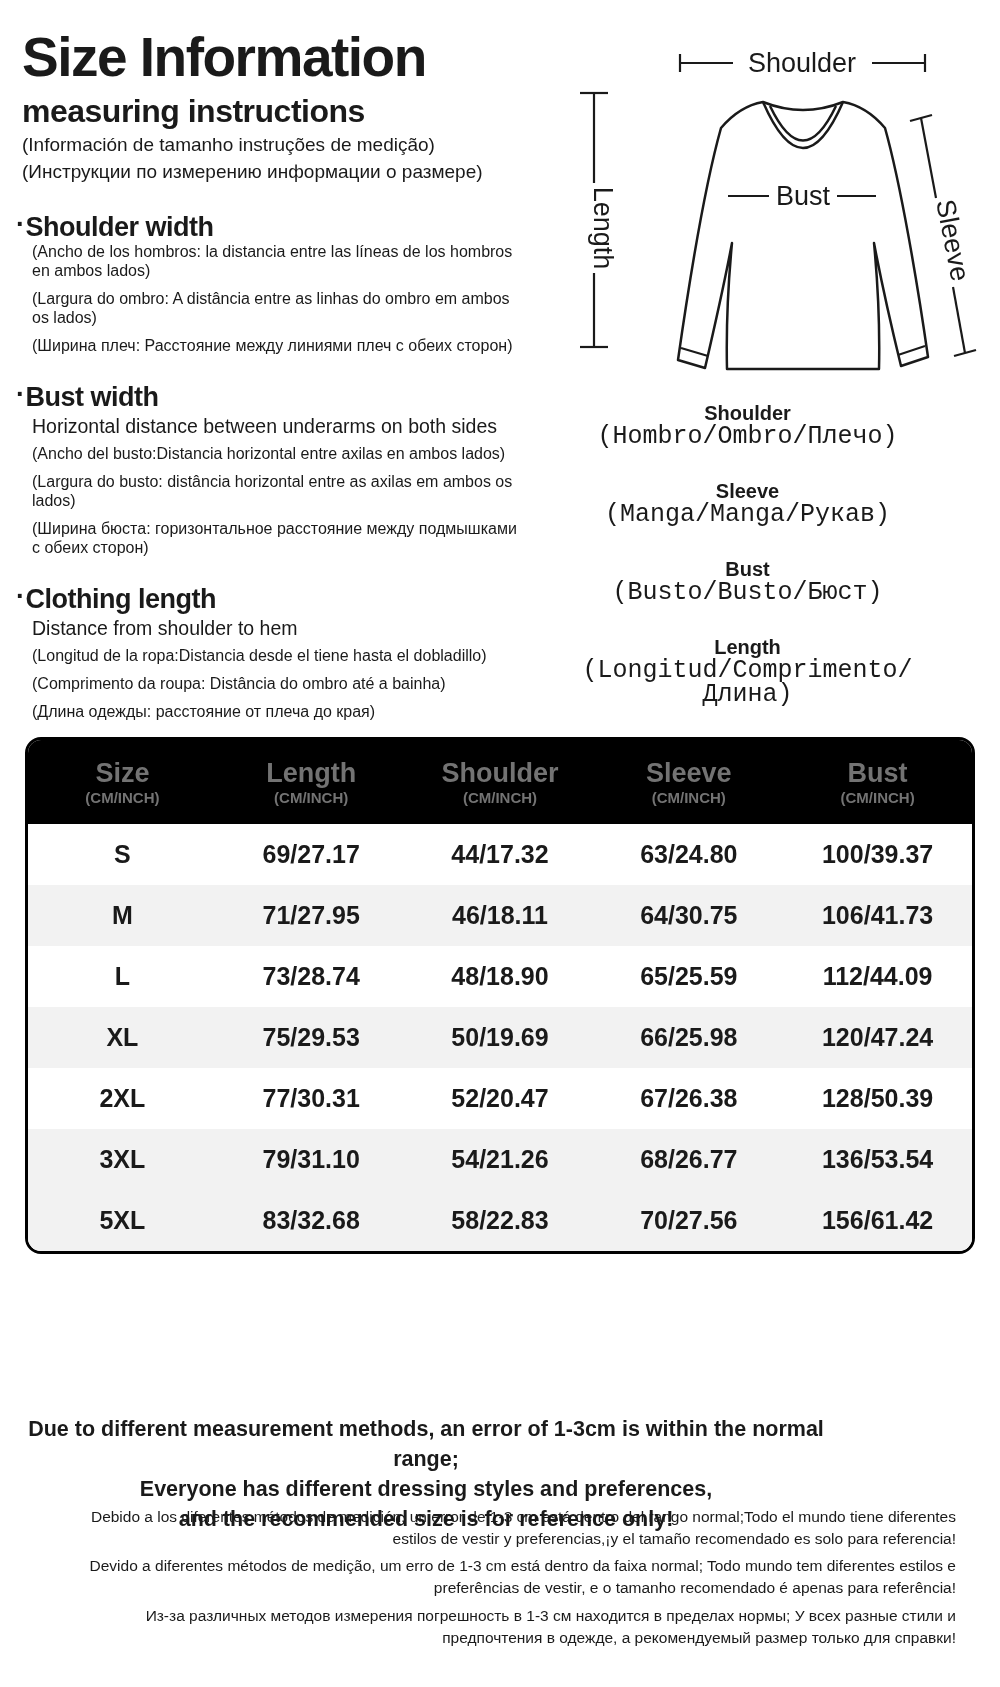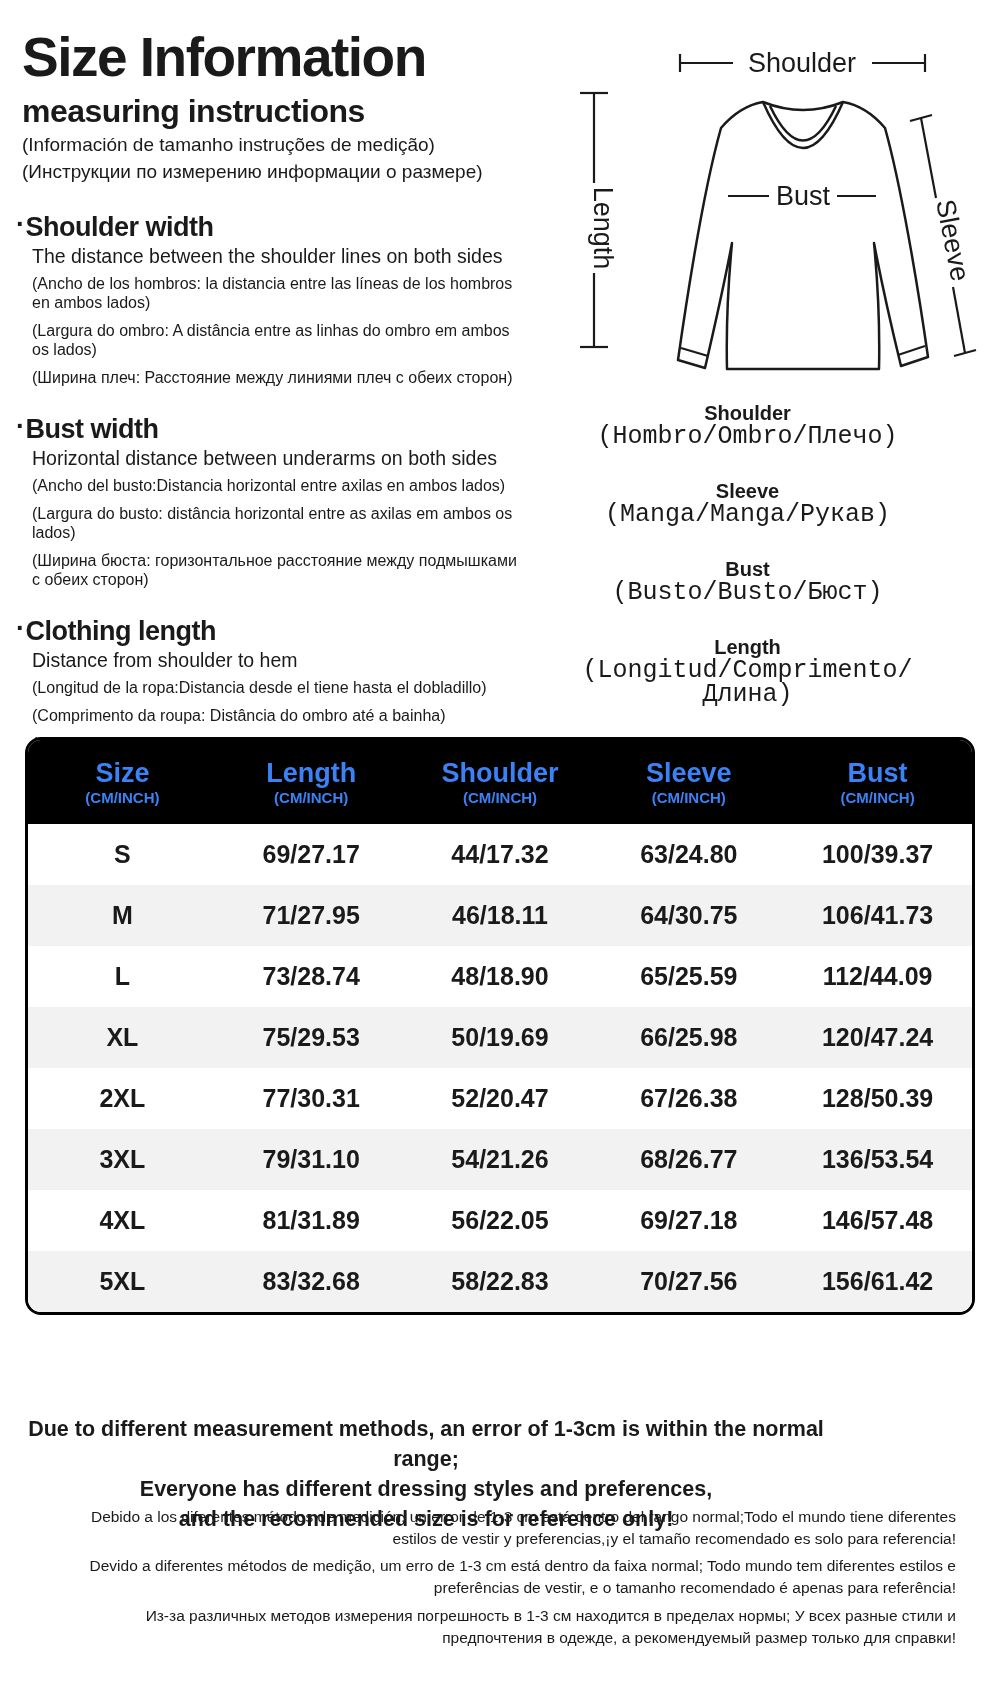--- a/index.html
+++ b/index.html
@@ -24,21 +24,21 @@
   .diagram-legend{position:absolute;left:565px;top:402px;width:365px;text-align:center;}
   .legend-item{margin-bottom:31px;}
   .legend-name{font-size:20px;font-weight:700;line-height:23px;}
   .legend-trans{font-size:25px;line-height:24px;font-family:Liberation Mono, monospace;}
   
   .size-table{
     position:absolute;left:25px;top:737px;width:950px;
     border:3px solid #000;border-radius:16px;overflow:hidden;background:#fff;
     box-sizing:border-box;
   }
-  .t-header{display:flex;background:#000;color:#3b82f6;height:84px;align-items:center;}
+  .t-header{display:flex;background:#000;color:#737373;height:84px;align-items:center;}
   .t-hcell{width:20%;text-align:center;}
   .t-hname{font-size:27px;font-weight:700;line-height:30px;}
   .t-hunit{font-size:15px;font-weight:700;line-height:19px;}
   .t-row{display:flex;height:61px;align-items:center;background:#fff;}
   .t-row.alt{background:#f2f2f2;}
   .t-cell{width:20%;text-align:center;font-size:25px;font-weight:700;}
   
   .disc-en{position:absolute;top:1414px;left:0;width:852px;text-align:center;
     font-size:21.5px;font-weight:700;line-height:30px;}
   .disc-block{position:absolute;left:50%;transform:translateX(-50%);width:912px;
@@ -53,21 +53,20 @@
 <div class="canvas">
 
   <div class="left-col">
     <h1 class="main-title">Size Information</h1>
     <h2 class="sub-title">measuring instructions</h2>
     <div class="title-trans">(Información de tamanho instruções de medição)</div>
     <div class="title-trans">(Инструкции по измерению информации о размере)</div>
 
     <div class="section">
       <div class="section-head"><span class="bullet">·</span><span>Shoulder width</span></div>
-      <div class="section-desc">The distance between the shoulder lines on both sides</div>
       <p class="section-trans">(Ancho de los hombros: la distancia entre las líneas de los hombros en ambos lados)</p>
       <p class="section-trans">(Largura do ombro: A distância entre as linhas do ombro em ambos os lados)</p>
       <p class="section-trans">(Ширина плеч: Расстояние между линиями плеч с обеих сторон)</p>
     </div>
 
     <div class="section">
       <div class="section-head"><span class="bullet">·</span><span>Bust width</span></div>
       <div class="section-desc">Horizontal distance between underarms on both sides</div>
       <p class="section-trans">(Ancho del busto:Distancia horizontal entre axilas en ambos lados)</p>
       <p class="section-trans">(Largura do busto: distância horizontal entre as axilas em ambos os lados)</p>
@@ -213,27 +212,20 @@
       <div class="t-cell">67/26.38</div>
       <div class="t-cell">128/50.39</div>
     </div>
     <div class="t-row alt">
       <div class="t-cell">3XL</div>
       <div class="t-cell">79/31.10</div>
       <div class="t-cell">54/21.26</div>
       <div class="t-cell">68/26.77</div>
       <div class="t-cell">136/53.54</div>
     </div>
-    <div class="t-row">
-      <div class="t-cell">4XL</div>
-      <div class="t-cell">81/31.89</div>
-      <div class="t-cell">56/22.05</div>
-      <div class="t-cell">69/27.18</div>
-      <div class="t-cell">146/57.48</div>
-    </div>
     <div class="t-row alt">
       <div class="t-cell">5XL</div>
       <div class="t-cell">83/32.68</div>
       <div class="t-cell">58/22.83</div>
       <div class="t-cell">70/27.56</div>
       <div class="t-cell">156/61.42</div>
     </div>
   </div>
 
   <div class="disc-en">

